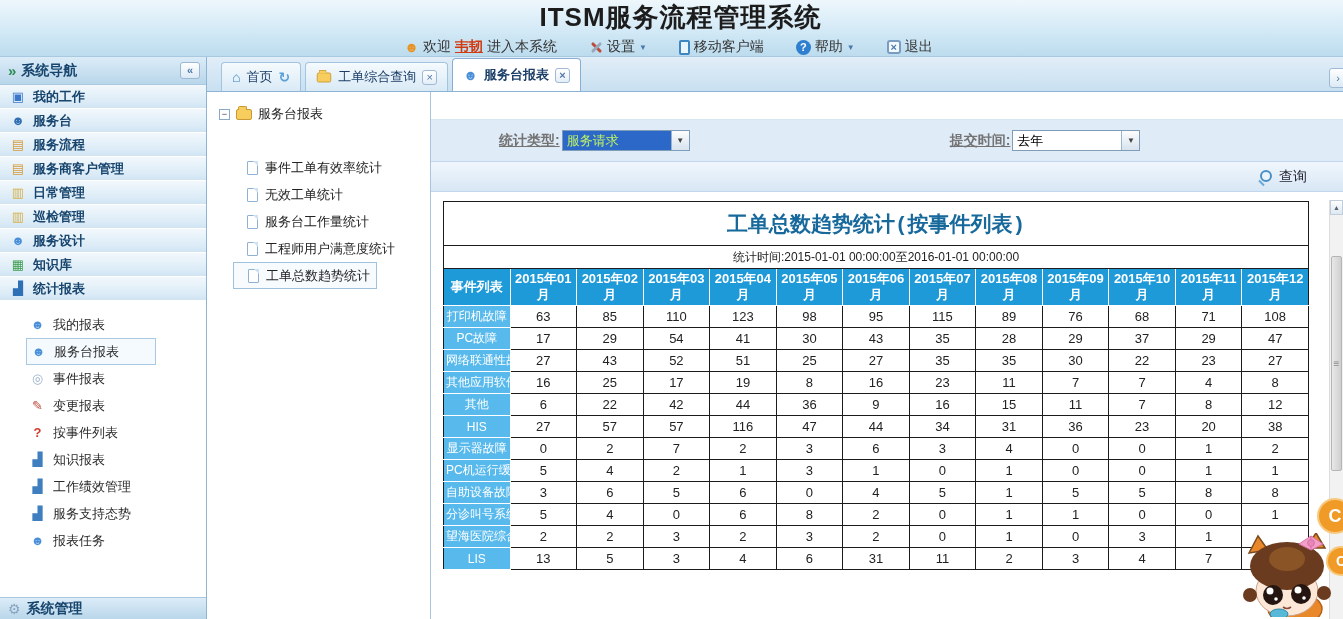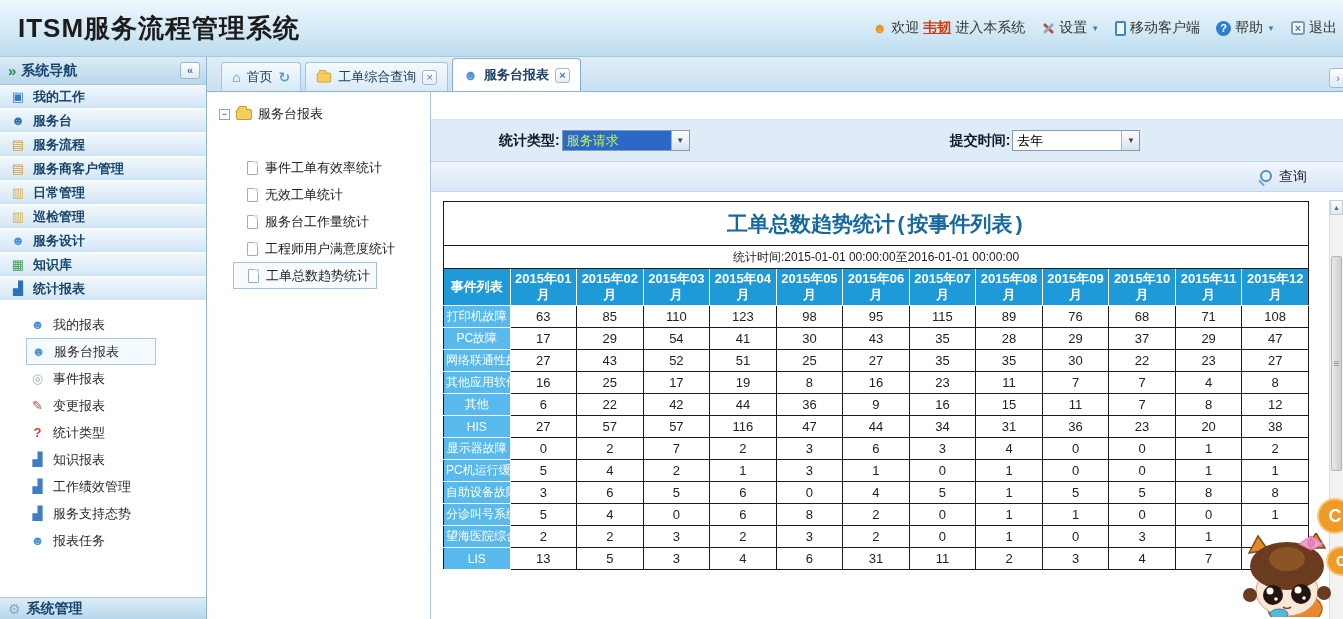--- a/index.html
+++ b/index.html
@@ -2,23 +2,23 @@
 <html><head>
 <meta charset="utf-8">
 <style>
   * { margin:0; padding:0; box-sizing:border-box; }
   html,body { width:1343px; height:619px; overflow:hidden; }
   body { font-family:"Liberation Sans","DejaVu Sans",sans-serif; background:#fff; }
   .root { position:relative; width:1343px; height:619px; overflow:hidden; background:#fff; }
 
   
   .topbar { height:57px; background:linear-gradient(180deg,#eef7fc 0%,#d3e9f6 55%,#bcdcee 100%);
-            display:flex; align-items:center; justify-content:space-between; border-bottom:1px solid #a9c9e0;}
+            display:flex; align-items:center; justify-content:space-between; border-bottom:1px solid #a9c9e0;flex-direction:column;}
   .app-title { font-size:26px; font-weight:bold; color:#1c1c1c; padding-left:18px; letter-spacing:1px;}
-  .topbar-right { display:flex; align-items:center; gap:16px; padding-right:6px; font-size:14px; color:#333; white-space:nowrap;}
+  .topbar-right { display:flex; align-items:center; gap:32px; padding-right:6px; font-size:14px; color:#333; white-space:nowrap;}
   .topbar-right .grp { display:flex; align-items:center; gap:4px; cursor:pointer;}
   .uname { color:#d03b12; font-weight:bold; text-decoration:underline;}
   .caret { font-size:8px; color:#4a78aa; }
   .user-ic::before{ content:"☻"; color:#e8931f; font-size:14px;}
   .tools-icon{ position:relative; width:14px; height:14px; display:inline-block;}
   .tools-icon::before,.tools-icon::after{ content:""; position:absolute; left:1px; top:6px; width:13px; height:3px; border-radius:2px;}
   .tools-icon::before{ background:#c04a3a; transform:rotate(45deg);}
   .tools-icon::after{ background:#98a8b8; transform:rotate(-45deg);}
   .mobile-icon{ display:inline-block; width:11px; height:15px; border:2px solid #3f87c0; border-radius:2px; background:#eaf6fd;}
   .help-icon{ display:inline-block; width:15px; height:15px; border-radius:50%; background:#2f7fd0; color:#fff; font-size:11px; font-weight:bold; text-align:center; line-height:15px;}
@@ -73,21 +73,21 @@
   .tree-child { display:flex; align-items:center; gap:7px; height:27px; padding:0 6px 0 14px; cursor:pointer; width:max-content;}
   .tree-child.sel { border:1px solid #9ec2de; background:#f7fbfe;}
   .file-ic { width:11px; height:14px; background:#fff; border:1px solid #8fb2d4; border-radius:1px; position:relative; flex:none;}
   .file-ic::before { content:""; position:absolute; right:-1px; top:-1px; border-style:solid; border-width:0 5px 5px 0; border-color:transparent #cfe2f2 transparent transparent;}
 
   
   .rightpanel { flex:1; display:flex; flex-direction:column; min-width:0; position:relative; background:#fff;}
   .panel-top { height:28px; background:#fff; border-bottom:1px solid #d7e4f2;}
   .filterbar { height:42px; background:#e0ebf8; border-bottom:1px solid #c3d7ec; display:flex; align-items:center; font-size:14px;}
   .fgroup { display:flex; align-items:center; }
-  .flabel { font-weight:bold; color:#0f172a; }
+  .flabel { font-weight:bold; color:#737373;text-decoration:underline; }
   .combo { display:flex; border:1px solid #7f9db9; background:#fff; height:21px; margin-left:2px; cursor:pointer;}
   .combo-text { width:108px; font-size:13px; padding:1px 4px; line-height:18px; white-space:nowrap; overflow:hidden;}
   .combo-text.hl { background:#2c68c8; color:#bef264;}
   .combo-btn { width:18px; background:linear-gradient(#fdfdfd,#d7e3ef); border-left:1px solid #9ab4cc; color:#444; font-size:8px; text-align:center; line-height:19px;}
   .querybar { height:30px; background:linear-gradient(180deg,#f0f6fc,#d8e7f5); border-bottom:1px solid #c3d7ec;
               display:flex; align-items:center; justify-content:flex-end; padding-right:36px;}
   .query-btn { display:flex; align-items:center; gap:7px; font-size:14px; color:#223; cursor:pointer;}
   .mag-icon { position:relative; width:14px; height:14px; display:inline-block;}
   .mag-icon::before{ content:""; position:absolute; top:0; left:2px; width:8px; height:8px; border:2px solid #4a90c8; border-radius:50%; background:#eaf4fb;}
   .mag-icon::after{ content:""; position:absolute; bottom:0; left:0; width:7px; height:2px; background:#6aa8d8; transform:rotate(45deg);}
@@ -211,21 +211,21 @@
           <div class="sub-item">
             <span class="sub-ic" style="color: rgb(155, 177, 201);">◎</span>
             <span>事件报表</span>
           </div>
           <div class="sub-item">
             <span class="sub-ic" style="color: rgb(192, 74, 58);">✎</span>
             <span>变更报表</span>
           </div>
           <div class="sub-item">
             <span class="sub-ic" style="color: rgb(208, 58, 42);">?</span>
-            <span>统计类型</span>
+            <span>按事件列表</span>
           </div>
           <div class="sub-item">
             <span class="sub-ic" style="color: rgb(63, 127, 192);">▟</span>
             <span>知识报表</span>
           </div>
           <div class="sub-item">
             <span class="sub-ic" style="color: rgb(63, 127, 192);">▟</span>
             <span>工作绩效管理</span>
           </div>
           <div class="sub-item">

